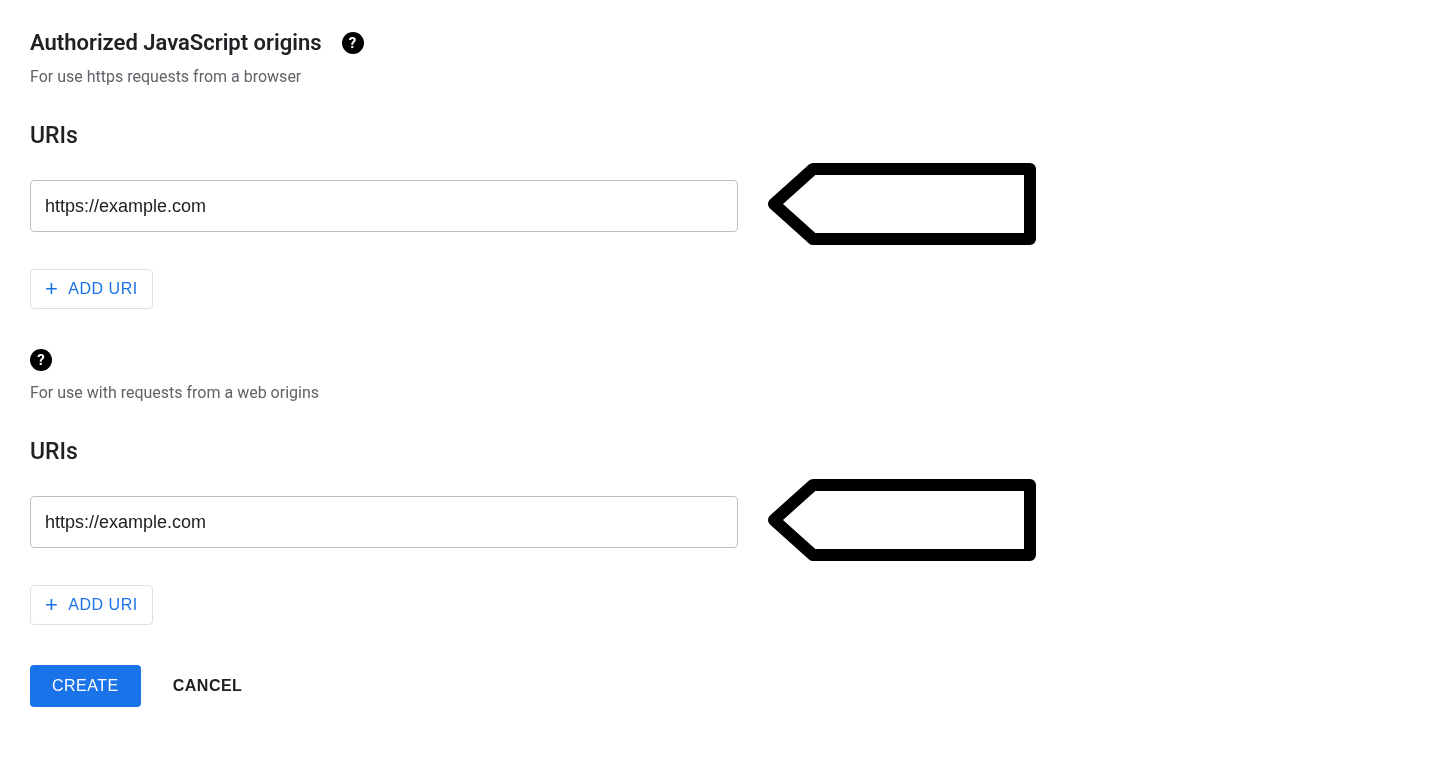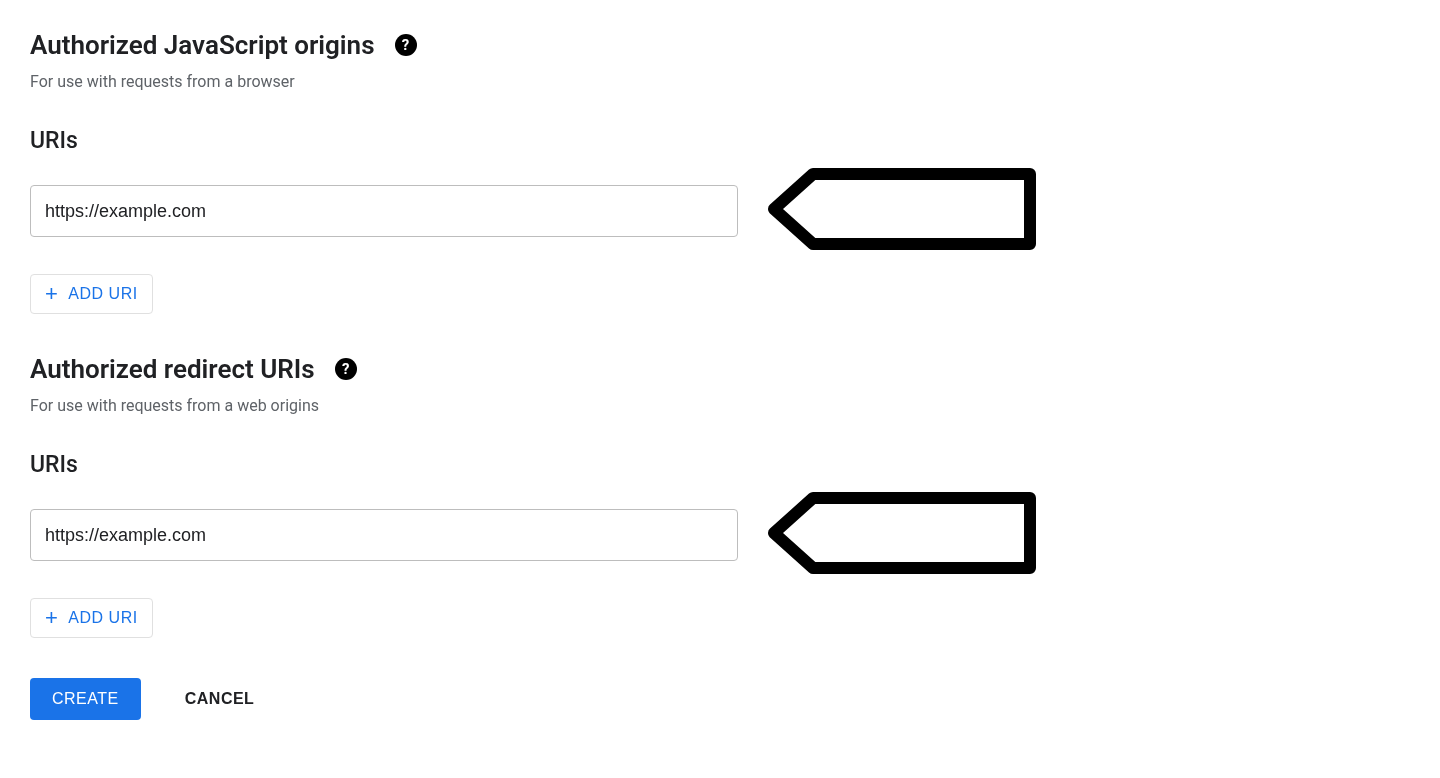--- a/index.html
+++ b/index.html
@@ -16,21 +16,21 @@
     .section {
       margin-bottom: 40px;
     }
     .section-header {
       display: flex;
       align-items: center;
       gap: 20px;
       margin-bottom: 12px;
     }
     .section-title {
-      font-size: 26px;
+      font-size: 22px;
       font-weight: 600;
       color: #202124;
     }
     .help-icon {
       display: inline-flex;
       align-items: center;
       justify-content: center;
       width: 22px;
       height: 22px;
       border-radius: 50%;
@@ -86,21 +86,21 @@
     }
     .plus-icon {
       font-size: 22px;
       font-weight: 300;
       line-height: 1;
       color: #1a73e8;
     }
     .button-row {
       display: flex;
       align-items: center;
-      gap: 44px;
+      gap: 32px;
       margin-top: 40px;
     }
     .create-button {
       background: #1a73e8;
       color: #ffffff;
       border: none;
       border-radius: 4px;
       padding: 12px 22px;
       font-size: 16px;
       font-weight: 500;
@@ -119,39 +119,38 @@
     }
   </style>
 </head>
 <body>
 
 <div class="section">
   <div class="section-header">
     <h2 class="section-title">Authorized JavaScript origins</h2>
     <span class="help-icon">?</span>
   </div>
-  <p class="section-subtitle">For use with requests from a browser</p>
+  <p class="section-subtitle">For use https requests from a browser</p>
   <div class="field-label">URIs</div>
   <div class="input-row">
     <input type="text" class="uri-input" value="https://example.com" style="">
     <span class="arrow-callout">
       <svg width="270" height="82" viewBox="0 0 270 82">
         <path d="M 45 6 L 6 41 L 45 76 L 262 76 L 262 6 Z" fill="none" stroke="#000000" stroke-width="12" stroke-linejoin="round"></path>
       </svg>
     </span>
   </div>
   <button class="add-uri-button">
     <span class="plus-icon">+</span>
     <span>ADD URI</span>
   </button>
 </div>
 
 <div class="section">
   <div class="section-header">
-    <h2 class="section-title">Authorized redirect URIs</h2>
     <span class="help-icon">?</span>
   </div>
   <p class="section-subtitle">For use with requests from a web origins</p>
   <div class="field-label">URIs</div>
   <div class="input-row">
     <input type="text" class="uri-input" value="https://example.com" style="">
     <span class="arrow-callout">
       <svg width="270" height="82" viewBox="0 0 270 82">
         <path d="M 45 6 L 6 41 L 45 76 L 262 76 L 262 6 Z" fill="none" stroke="#000000" stroke-width="12" stroke-linejoin="round"></path>
       </svg>

